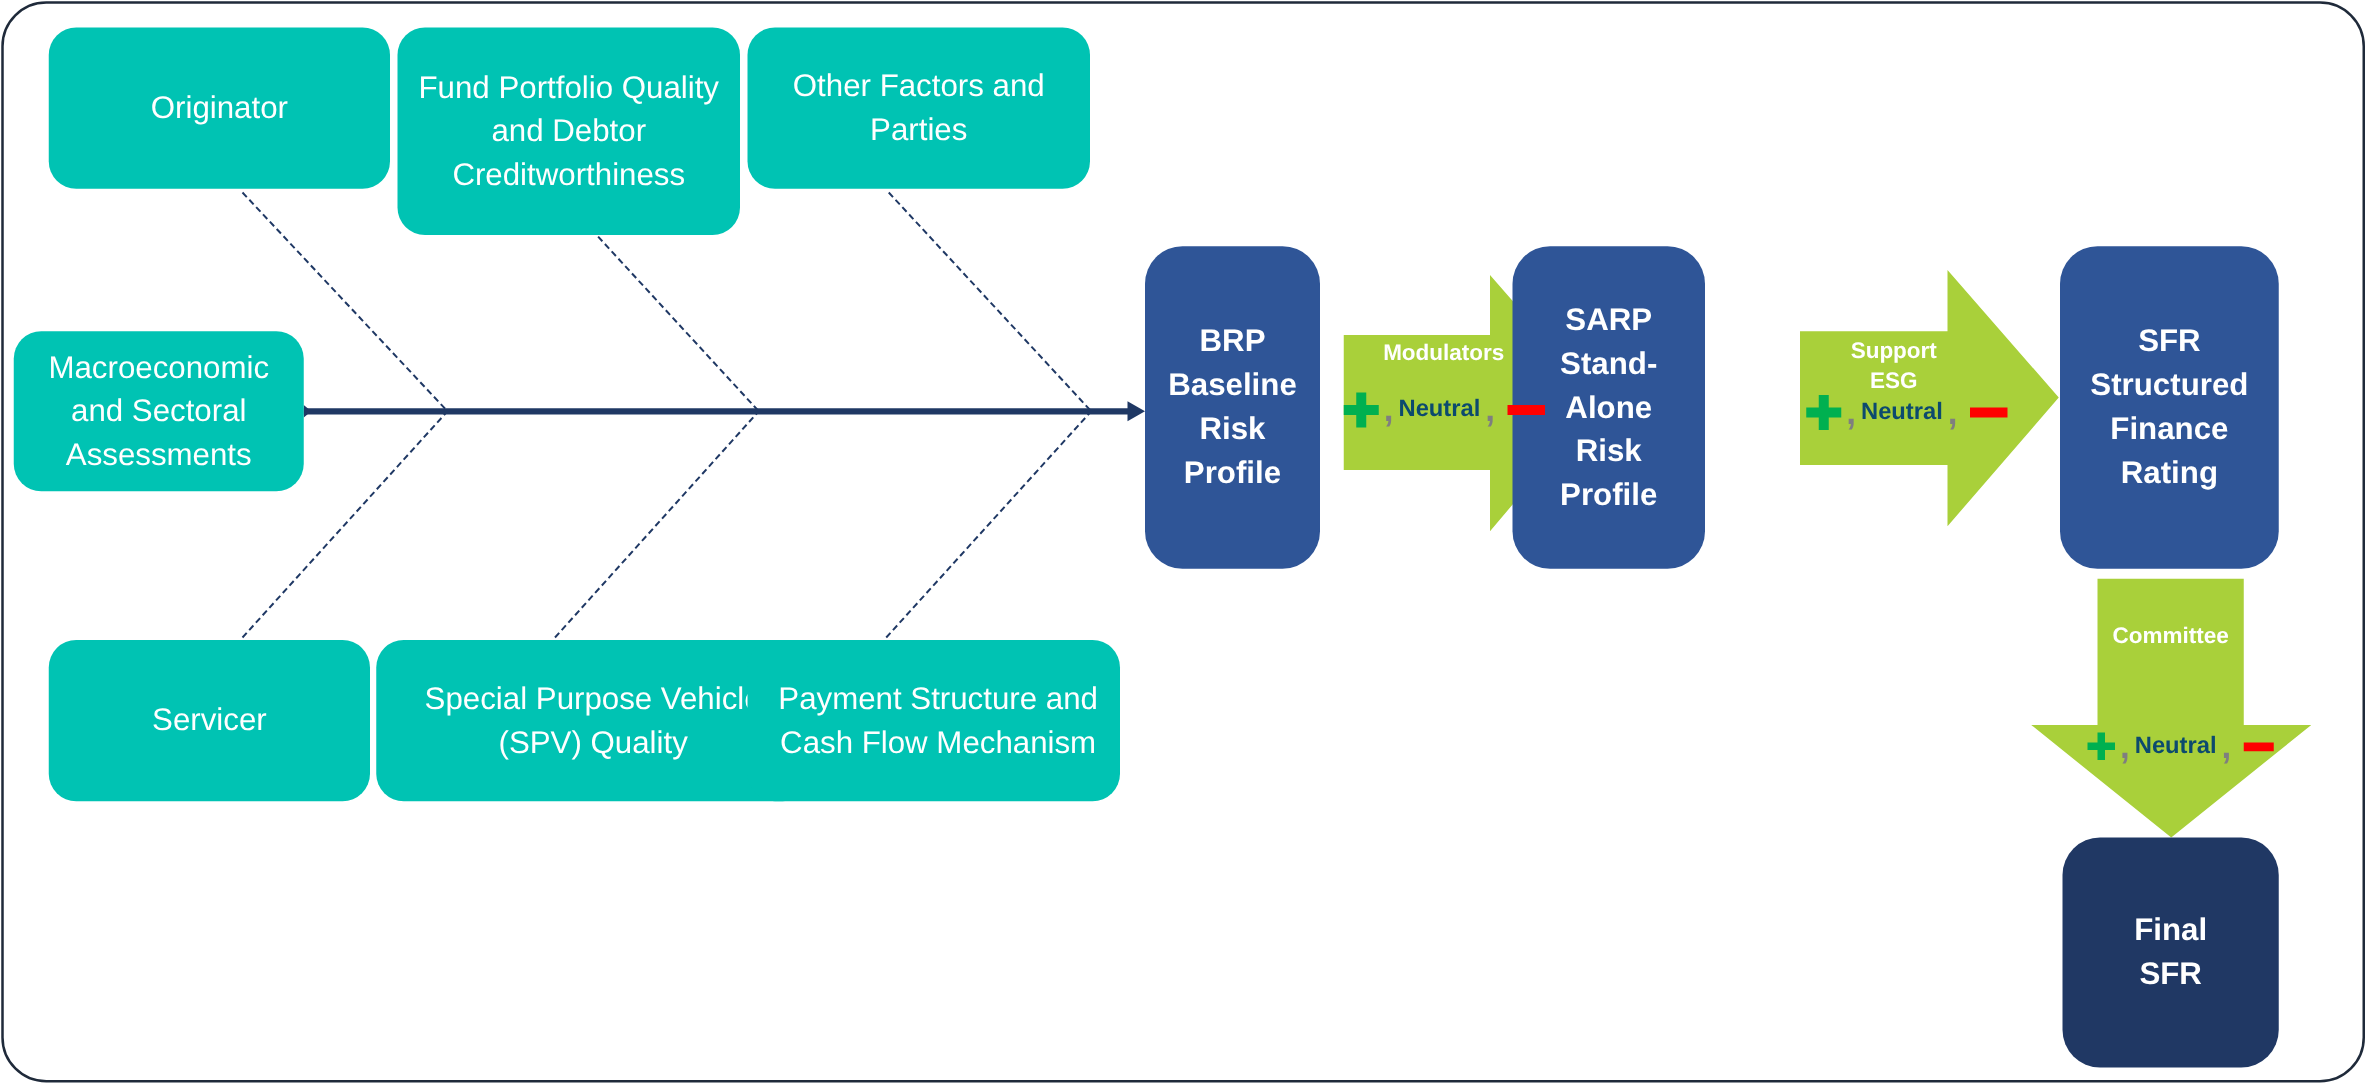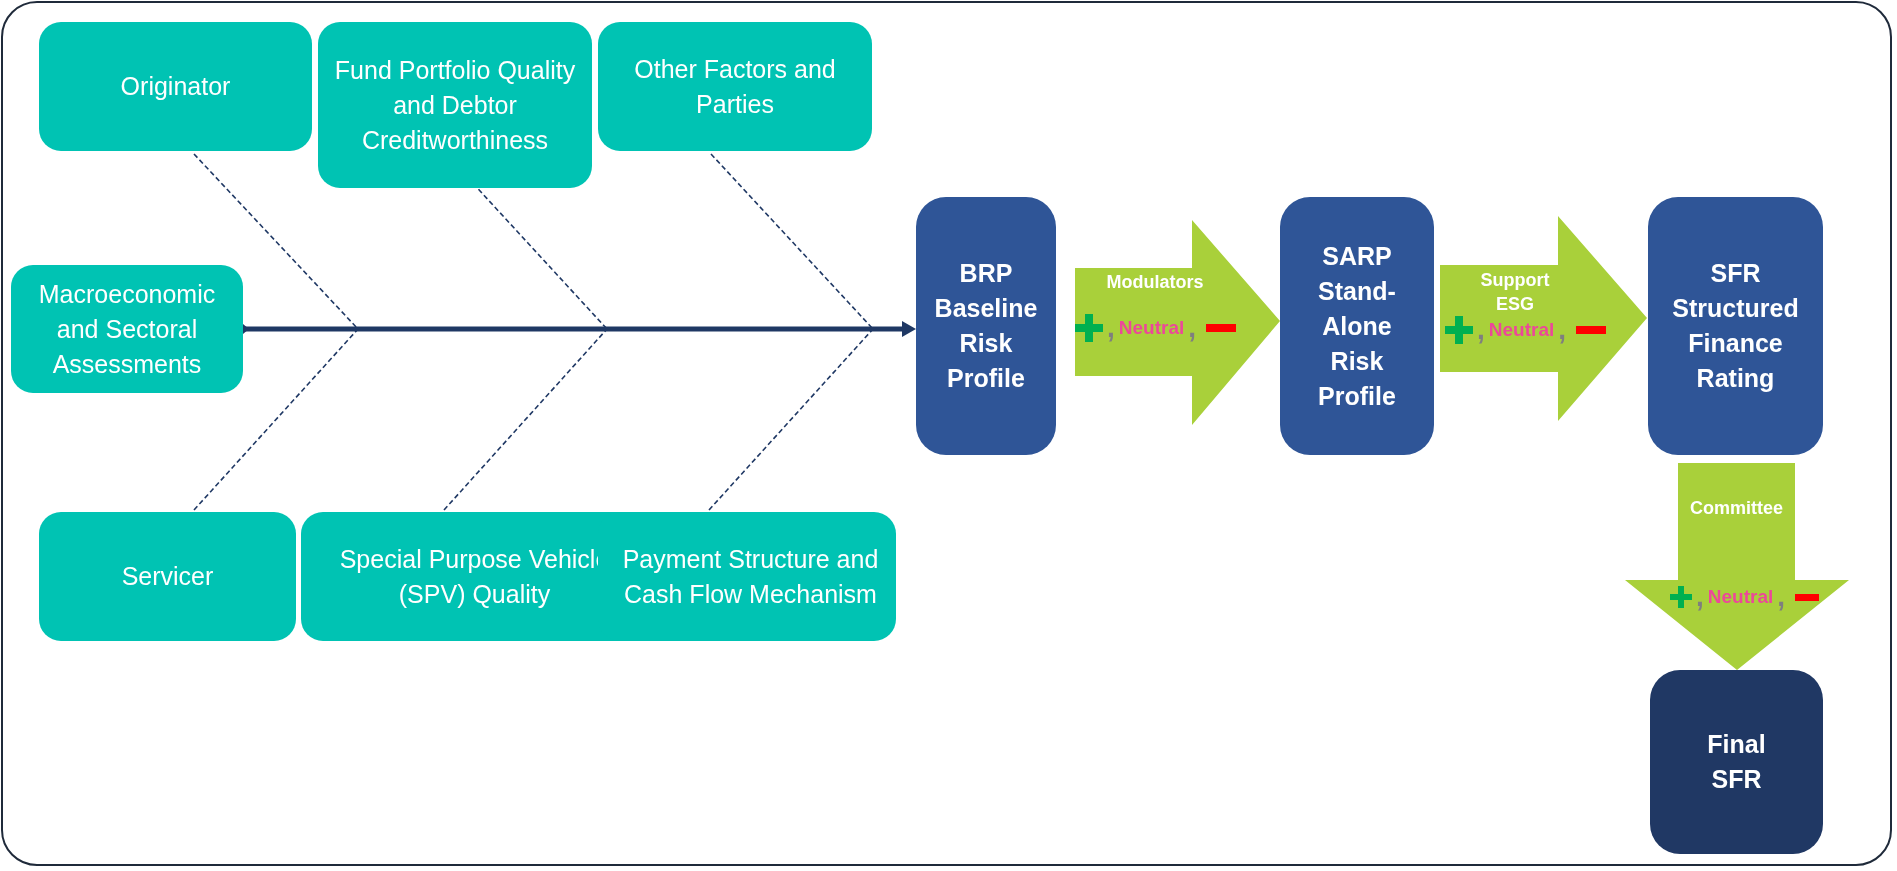--- a/index.html
+++ b/index.html
@@ -17,21 +17,21 @@
   svg.lines { position:absolute; left:0; top:0; }
   .arrow-label { position:absolute; color:#ffffff; font-weight:bold; font-size:18px;
                  text-align:center; line-height:24px; white-space:pre-line; }
   .mods { position:absolute; display:flex; align-items:center; gap:4px;
           font-weight:bold; }
   .plus { position:relative; width:28px; height:28px; }
   .plus::before, .plus::after { content:""; position:absolute; background:#00b050; }
   .plus::before { left:10px; top:0; width:8px; height:28px; }
   .plus::after { left:0; top:10px; width:28px; height:8px; }
   .comma { color:#7f7f7f; font-size:28px; line-height:20px; }
-  .neutral { color:#ec4899; font-size:19px; }
+  .neutral { color:#0c4a6e; font-size:19px; }
   .minus { width:30px; height:8px; background:#ff0000; margin-left:6px; }
   .sm .plus { width:22px; height:22px; }
   .sm .plus::before { left:8px; width:6px; height:22px; }
   .sm .plus::after { top:8px; width:22px; height:6px; }
   .sm .minus { width:24px; height:7px; }
 </style>
 </head>
 <body>
 
 <div class="frame"></div>
@@ -74,21 +74,21 @@
     <span style="padding:0 14px;">Special Purpose Vehicle (SPV) Quality</span>
   </div>
 <div class="teal" style="left:598px;top:512px;width:298px;height:129px;padding-left:13px;">
     <span style="padding:0 6px;">Payment Structure and Cash Flow Mechanism</span>
   </div>
 
 <div class="blue" style="left:916px;top:197px;width:140px;height:258px;"><span>BRP
 Baseline
 Risk
 Profile</span></div>
-<div class="blue" style="left:1280px;top:197px;width:154px;height:258px;"><span>SARP
+<div class="blue" style="left:1210px;top:197px;width:154px;height:258px;"><span>SARP
 Stand-
 Alone
 Risk
 Profile</span></div>
 <div class="blue" style="left:1648px;top:197px;width:175px;height:258px;"><span>SFR
 Structured
 Finance
 Rating</span></div>
 <div class="blue navy" style="left:1650px;top:670px;width:173px;height:184px;"><span>Final
 SFR</span></div>

